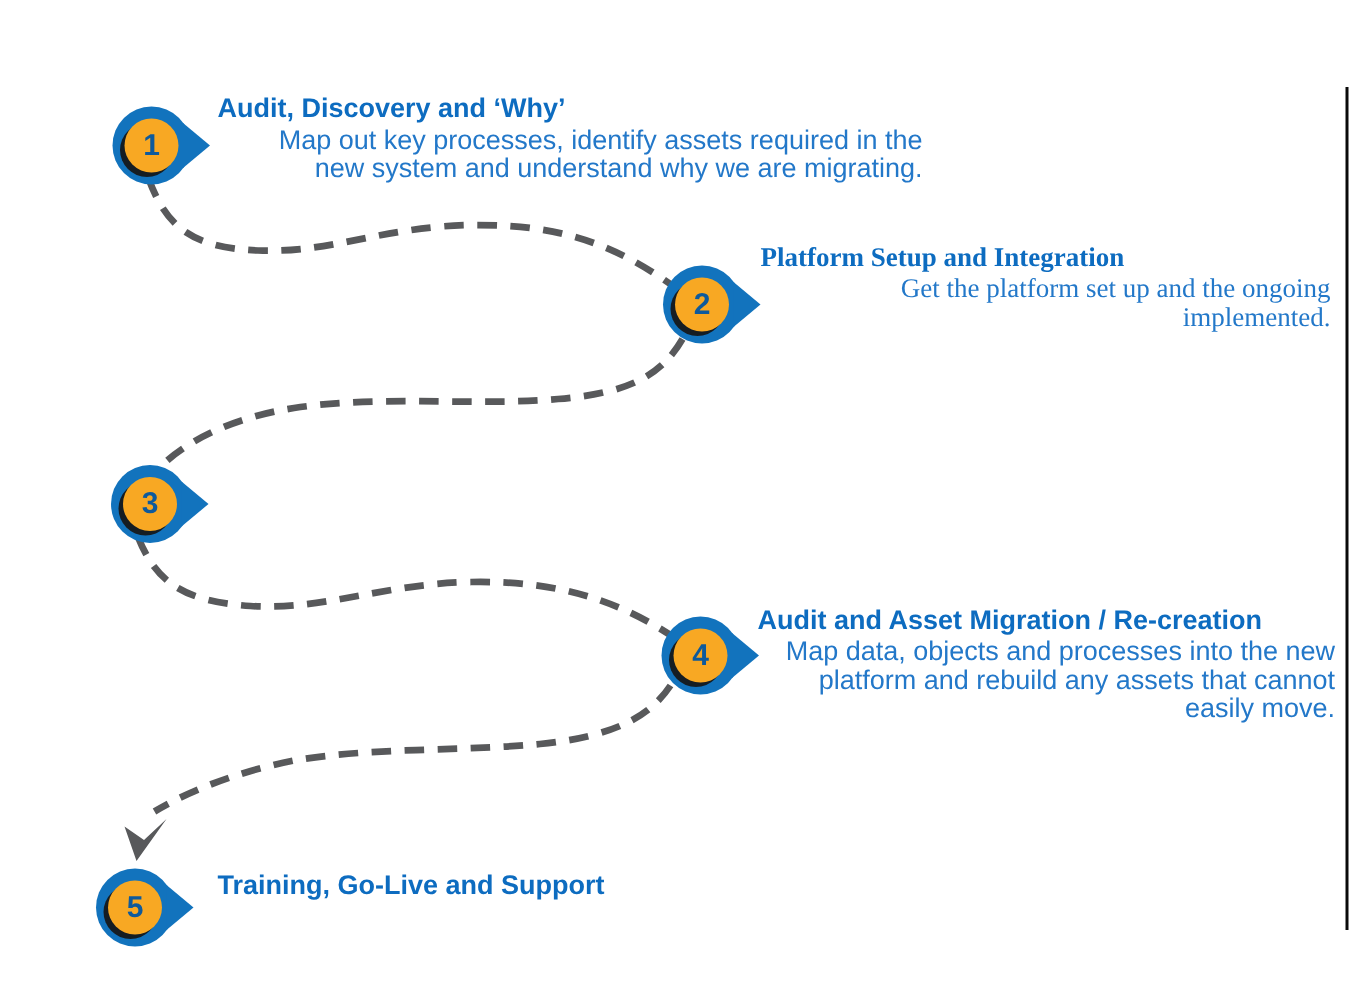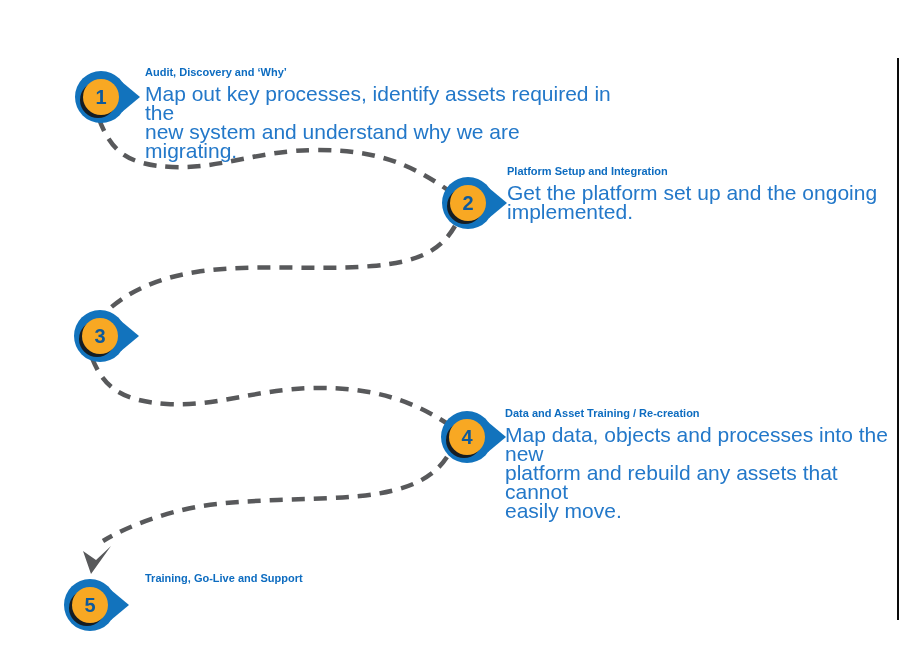--- a/index.html
+++ b/index.html
@@ -46,28 +46,29 @@
     width: 36px; height: 36px;
     border-radius: 50%;
     background: var(--pin-orange, #f8a823);
     box-shadow: -3px 3px 0 rgba(22,22,22,0.92);
     display: flex; align-items: center; justify-content: center;
     font-size: 20px; font-weight: 700;
     color: #0e5a9c;
   }
   .step-text { position: absolute; }
   .step-title {
-    font-size: 11px; font-weight: 700; line-height: 18px;
+    font-size: 18px; font-weight: 700; line-height: 18px;
     color: var(--title-blue, #0d6cc0);
     margin: 0 0 3px 0;
   }
   .step-body {
-    font-size: 21px; line-height: 19px;
+    font-size: 18px; line-height: 19px;
     color: var(--body-blue, #2378c9);
     white-space: pre-line;
+    text-align: right;
   }
   .edge-line {
     position: absolute;
     left: 897px; top: 58px;
     width: 2px; height: 562px;
     background: #0a0a0a;
   }
 </style>
 </head>
 <body>
@@ -91,48 +92,48 @@
     <div class="step-title">Audit, Discovery and ‘Why’</div>
     <div class="step-body">Map out key processes, identify assets required in the
 new system and understand why we are migrating.</div>
   </div>
 
   <div class="pin" style="left:442px; top:177px;">
     <div class="pin-circle"></div>
     <div class="pin-tip"></div>
     <div class="pin-inner">2</div>
   </div>
-  <div class="step-text" style="left:507px; top:162px; width:380px;">
+  <div class="step-text" style="left:507px; top:162px; width:380px;font-family:Liberation Serif, serif;">
     <div class="step-title">Platform Setup and Integration</div>
     <div class="step-body">Get the platform set up and the ongoing
 implemented.</div>
   </div>
 
   <div class="pin" style="left:74px; top:310px;">
     <div class="pin-circle"></div>
     <div class="pin-tip"></div>
     <div class="pin-inner">3</div>
   </div>
 
   <div class="pin" style="left:441px; top:411px;">
     <div class="pin-circle"></div>
     <div class="pin-tip"></div>
     <div class="pin-inner">4</div>
   </div>
   <div class="step-text" style="left:505px; top:404px; width:385px;">
-    <div class="step-title">Data and Asset Training / Re-creation</div>
+    <div class="step-title">Audit and Asset Migration / Re-creation</div>
     <div class="step-body">Map data, objects and processes into the new
 platform and rebuild any assets that cannot
 easily move.</div>
   </div>
 
   <div class="pin" style="left:64px; top:579px;">
     <div class="pin-circle"></div>
     <div class="pin-tip"></div>
     <div class="pin-inner">5</div>
   </div>
-  <div class="step-text" style="left:145px; top:569px; width:470px;">
+  <div class="step-text" style="left:145px; top:581px; width:470px;">
     <div class="step-title">Training, Go-Live and Support</div>
   </div>
 
   <div class="edge-line"></div>
 
 </div>
 
 </body></html>

